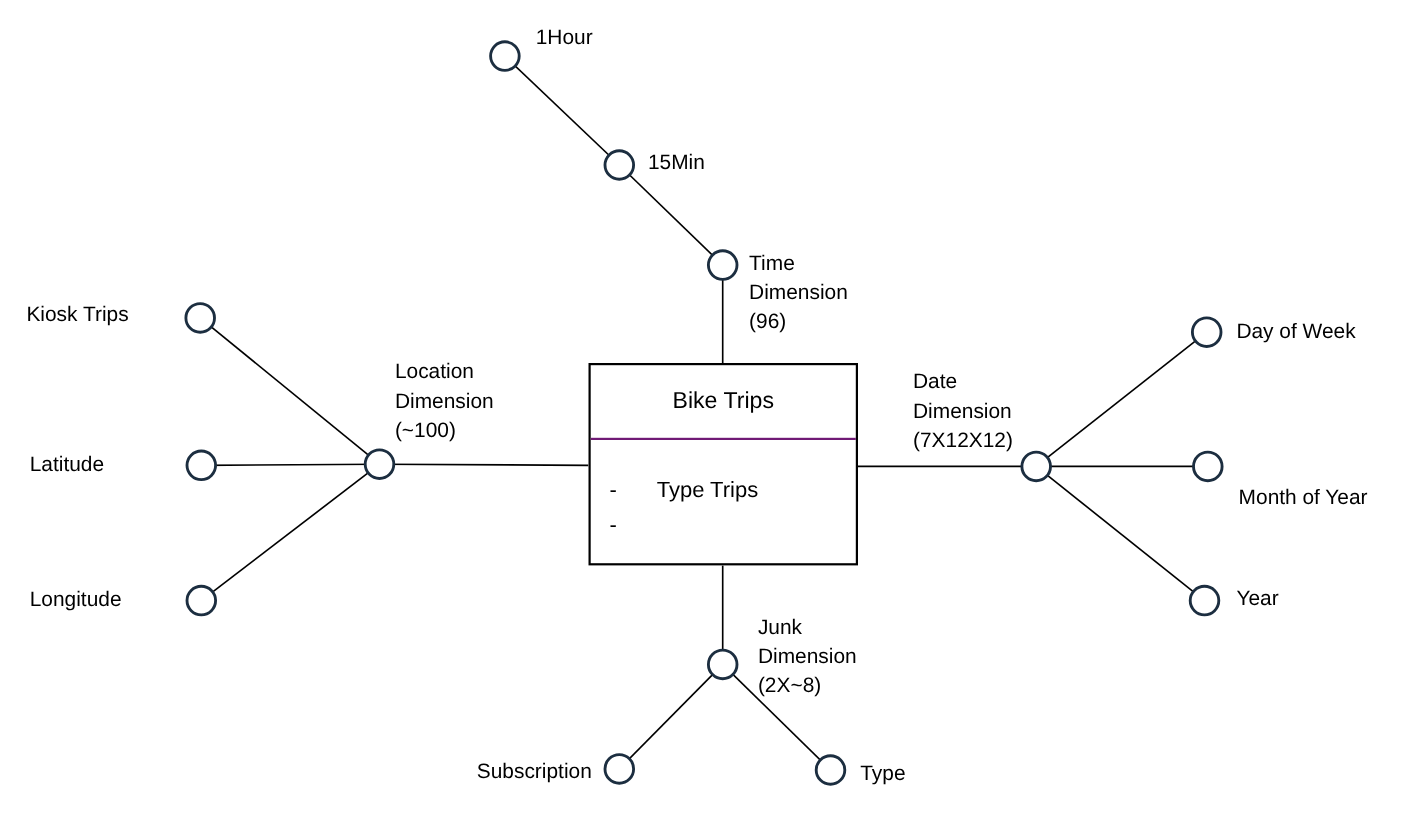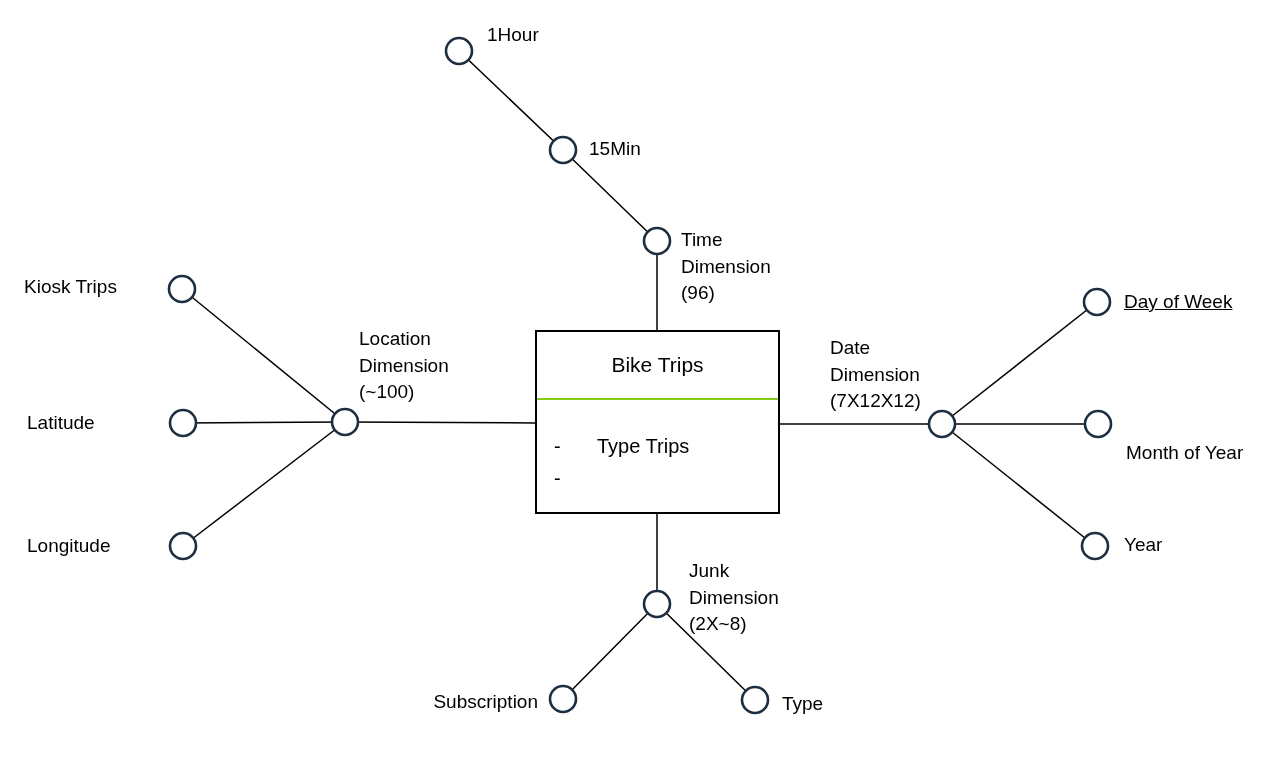--- a/index.html
+++ b/index.html
@@ -45,21 +45,21 @@
     left: 535px;
     top: 330px;
     width: 245px;
     height: 184px;
     border: 2px solid #000000;
     background: #ffffff;
     box-sizing: border-box;
   }
   .fact-title {
     height: 68px;
-    border-bottom: 2px solid #84cc16;
+    border-bottom: 2px solid #701a75;
     display: flex;
     align-items: center;
     justify-content: center;
     font-size: 21px;
     box-sizing: border-box;
   }
   .fact-measures {
     padding-top: 30px;
     font-size: 20px;
     line-height: 32px;
@@ -123,21 +123,21 @@
   <div class="label" style="left:24px; top:274px;">Kiosk Trips</div>
   <div class="label" style="left:27px; top:410px;">Latitude</div>
   <div class="label" style="left:27px; top:533px;">Longitude</div>
   <div class="label dim" style="left:359px; top:326px;">Location
 Dimension
 (~100)</div>
 
   <div class="label dim" style="left:830px; top:335px;">Date
 Dimension
 (7X12X12)</div>
-  <div class="label" style="left:1124px; top:289px;text-decoration:underline;">Day of Week</div>
+  <div class="label" style="left:1124px; top:289px;">Day of Week</div>
   <div class="label" style="left:1126px; top:420px;margin-top:20px;">Month of Year</div>
   <div class="label" style="left:1124px; top:532px;">Year</div>
 
   <div class="label dim" style="left:689px; top:558px;">Junk
 Dimension
 (2X~8)</div>
   <div class="label" style="right:744px; top:689px; text-align:left;">Subscription</div>
   <div class="label" style="left:782px; top:691px;">Type</div>
 
   <div class="fact-box">

